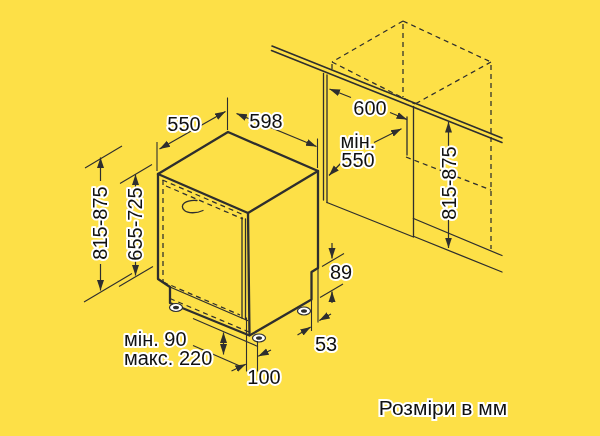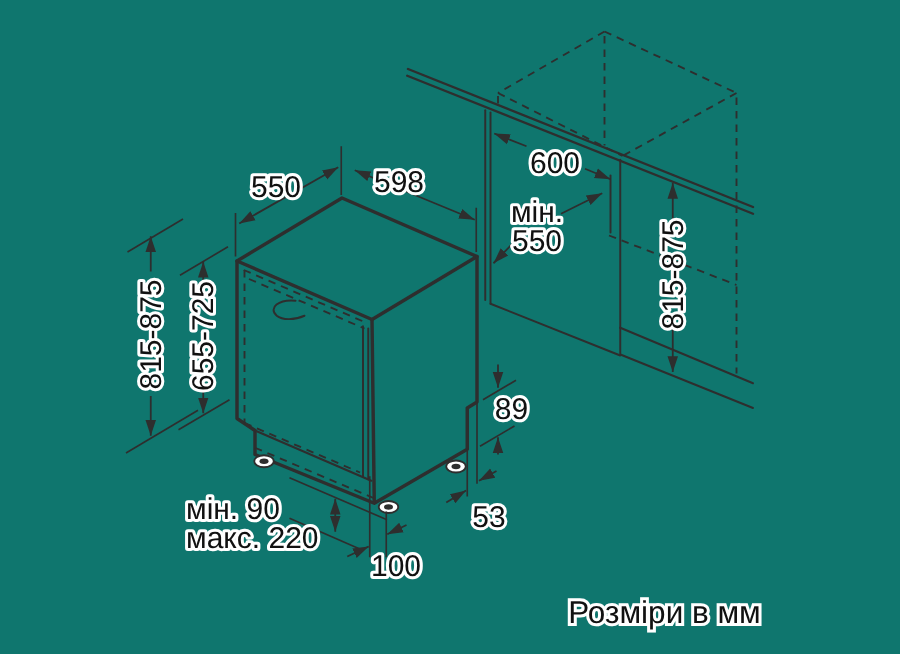--- a/index.html
+++ b/index.html
@@ -1,16 +1,16 @@
 <!DOCTYPE html>
 <html><head>
 <meta charset="utf-8">
 <style>
   html,body{margin:0;padding:0;background:#fff;}
-  #stage{position:relative;width:600px;height:436px;background:#0f766e;overflow:hidden;
+  #stage{position:relative;width:600px;height:436px;background:#fde047;overflow:hidden;
          font-family:"Liberation Sans", sans-serif;}
   svg{display:block}
   .edge{stroke:#2e2e2e;fill:none;stroke-width:2.3;stroke-linejoin:round;stroke-linecap:round;}
   .thin{stroke:#2e2e2e;fill:none;stroke-width:1.3;stroke-linecap:round;}
   .dash{stroke:#2e2e2e;fill:none;stroke-width:1.25;stroke-dasharray:5 4;stroke-linecap:butt;}
   .ctop{stroke:#2e2e2e;fill:none;stroke-width:1.6;stroke-linecap:round;}
   .dim{stroke:#2e2e2e;fill:none;stroke-width:1.2;}
   .ext{stroke:#2e2e2e;fill:none;stroke-width:1.1;}
   .dimtext{fill:#111;font-family:"Liberation Sans",sans-serif;font-size:20px;
            paint-order:stroke;stroke:#ffffff;stroke-width:4px;stroke-linejoin:round;}

